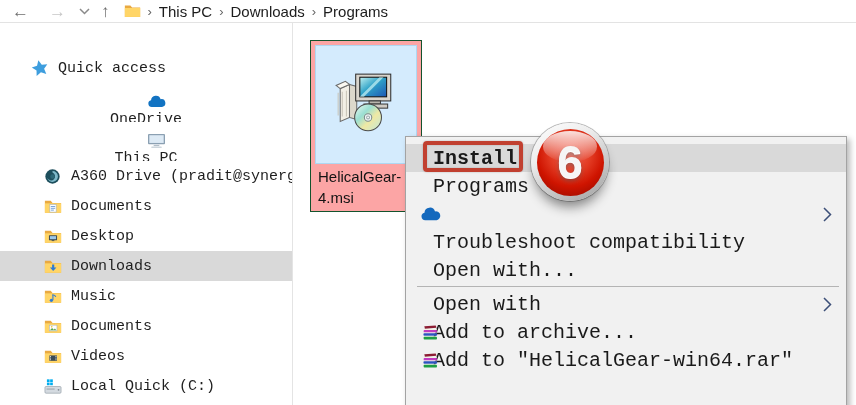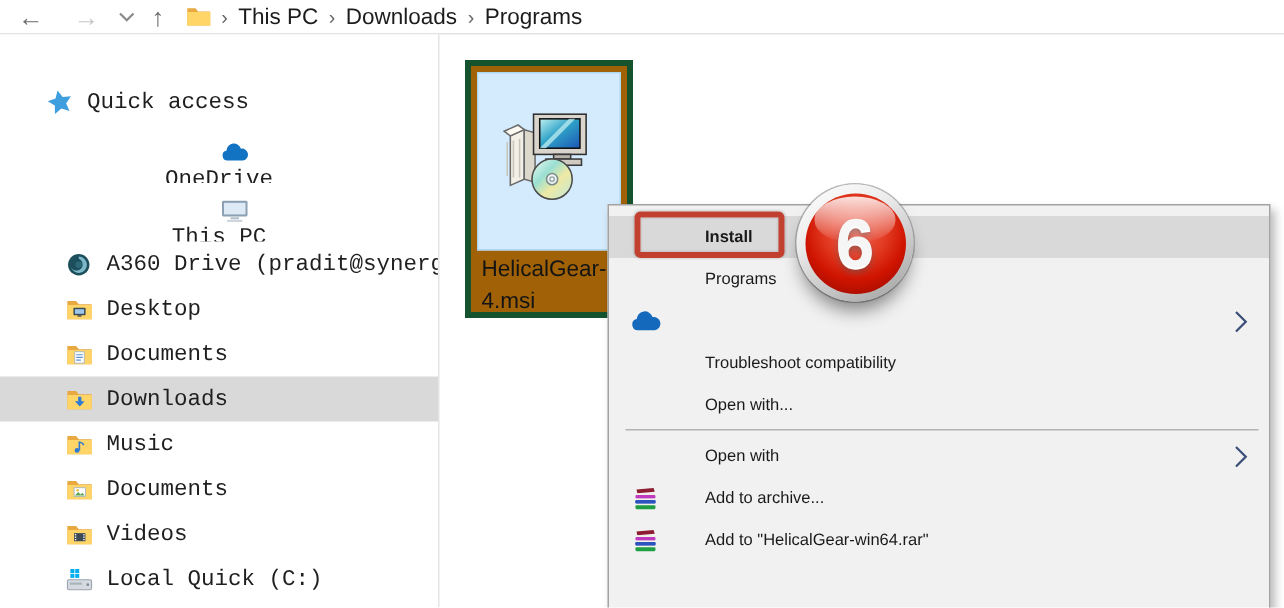--- a/index.html
+++ b/index.html
@@ -24,30 +24,30 @@
     border-right:1px solid #e4e4e4;padding-top:30px;box-sizing:border-box;background:#fff;font-family:Liberation Mono, monospace;}
   .side-row{height:30px;display:flex;align-items:center;font-size:15px;color:#1f1f1f;cursor:default;}
   .side-row.gap{margin-top:9px;flex-direction:column;}
   .side-row.selected{background:#d9d9d9;}
   .side-row .ic{width:19px;height:19px;flex:none;margin-right:9px;display:flex;align-items:center;justify-content:center;}
   .lvl0 .ic{margin-left:30px;}
   .lvl1 .ic{margin-left:43px;}
   .side-label{white-space:nowrap;overflow:hidden;}
   
   .tile{position:absolute;left:310px;top:40px;width:112px;height:172px;
-    background:#a16207;border:4px solid #14532d;box-sizing:border-box;z-index:1;}
+    background:#fca5a5;border:1px solid #14532d;box-sizing:border-box;z-index:1;}
   .tile-inner{margin:4px 4px 0 4px;height:119px;border:1px solid #aed7f2;background:#d4ebfd;
     display:flex;align-items:center;justify-content:center;box-sizing:border-box;}
   .tile-label{padding:2px 0 0 7px;font-size:15px;line-height:21px;color:#141414;}
   
   .menu{position:absolute;left:405px;top:136px;width:442px;height:292px;
     background:#f1f1f1;border:1px solid #a3a3a3;box-sizing:border-box;
     box-shadow:3px 3px 6px rgba(0,0,0,.28);padding-top:7px;z-index:30;}
   .menu-row{position:relative;height:28px;display:flex;align-items:center;
-    padding-left:64px;font-size:11px;color:#1a1a1a;cursor:default;}
+    padding-left:27px;font-size:20px;color:#1a1a1a;cursor:default;font-family:Liberation Mono, monospace;}
   .menu-row.hl{background:#d9d9d9;}
   .menu-row.bold{font-weight:bold;}
   .menu-row.disabled{color:#8f8f8f;}
   .menu-ic{position:absolute;left:13px;top:3px;width:22px;height:22px;
     display:flex;align-items:center;justify-content:center;}
   .menu-chev{position:absolute;right:14px;top:7px;display:flex;}
   .menu-sep{height:1px;background:#b4b4b4;margin:2px 7px 3px 11px;}
   
   .anno-rect{position:absolute;left:423px;top:141px;width:100px;height:31px;
     border:4px solid #c14030;border-radius:4px;box-sizing:border-box;z-index:40;
@@ -132,42 +132,42 @@
         </svg>
     </span>
     <span class="side-label">A360 Drive (pradit@synergysoft.cc</span>
   </div>
 
   <div class="side-row lvl1">
     <span class="ic">
       <svg width="18" height="15" viewBox="0 0 20 16">
           <path d="M1 1.5h6.5l2 2.5H19v11H1z" fill="#e9a941"></path>
           <path d="M1 4.5h18v10.5H1z" fill="#ffd567"></path>
-          <rect x="5.5" y="6.5" width="9" height="5.6" rx=".6" fill="#3b4a56"></rect>
-          <rect x="6.6" y="7.6" width="6.8" height="3.4" fill="#9cc7e8"></rect>
-          <rect x="8.5" y="12.1" width="3" height="1" fill="#3b4a56"></rect>
-        </svg>
-    </span>
-    <span class="side-label">Desktop</span>
-  </div>
-
-  <div class="side-row lvl1">
-    <span class="ic">
-      <svg width="18" height="15" viewBox="0 0 20 16">
-          <path d="M1 1.5h6.5l2 2.5H19v11H1z" fill="#e9a941"></path>
-          <path d="M1 4.5h18v10.5H1z" fill="#ffd567"></path>
           <rect x="6.5" y="5.8" width="7" height="8.4" fill="#fff" stroke="#9fb0c0" stroke-width=".6"></rect>
           <g stroke="#5a8fd0" stroke-width=".9">
             <line x1="7.6" y1="8" x2="12.4" y2="8"></line>
             <line x1="7.6" y1="10" x2="12.4" y2="10"></line>
             <line x1="7.6" y1="12" x2="11" y2="12"></line>
           </g>
         </svg>
     </span>
     <span class="side-label">Documents</span>
+  </div>
+
+  <div class="side-row lvl1">
+    <span class="ic">
+      <svg width="18" height="15" viewBox="0 0 20 16">
+          <path d="M1 1.5h6.5l2 2.5H19v11H1z" fill="#e9a941"></path>
+          <path d="M1 4.5h18v10.5H1z" fill="#ffd567"></path>
+          <rect x="5.5" y="6.5" width="9" height="5.6" rx=".6" fill="#3b4a56"></rect>
+          <rect x="6.6" y="7.6" width="6.8" height="3.4" fill="#9cc7e8"></rect>
+          <rect x="8.5" y="12.1" width="3" height="1" fill="#3b4a56"></rect>
+        </svg>
+    </span>
+    <span class="side-label">Desktop</span>
   </div>
 
   <div class="side-row lvl1 selected">
     <span class="ic">
       <svg width="18" height="15" viewBox="0 0 20 16">
           <path d="M1 1.5h6.5l2 2.5H19v11H1z" fill="#e9a941"></path>
           <path d="M1 4.5h18v10.5H1z" fill="#ffd567"></path>
           <path d="M9 5.8h2.4v3.4h2.4L10.2 13 6.6 9.2H9z" fill="#2f7bd3"></path>
         </svg>
     </span>

